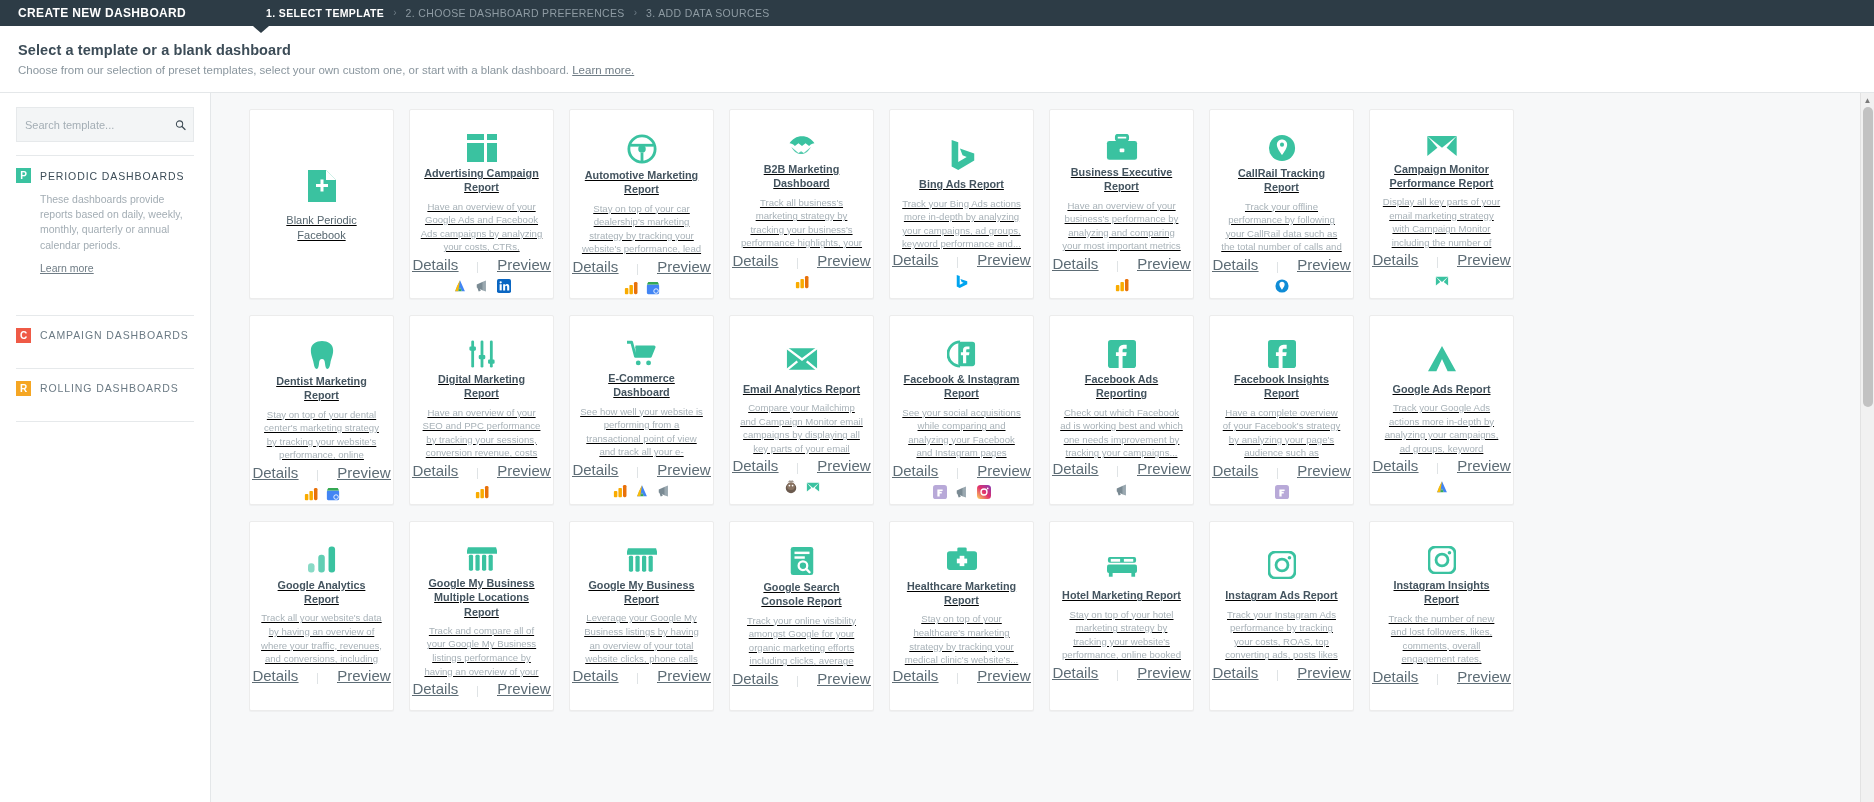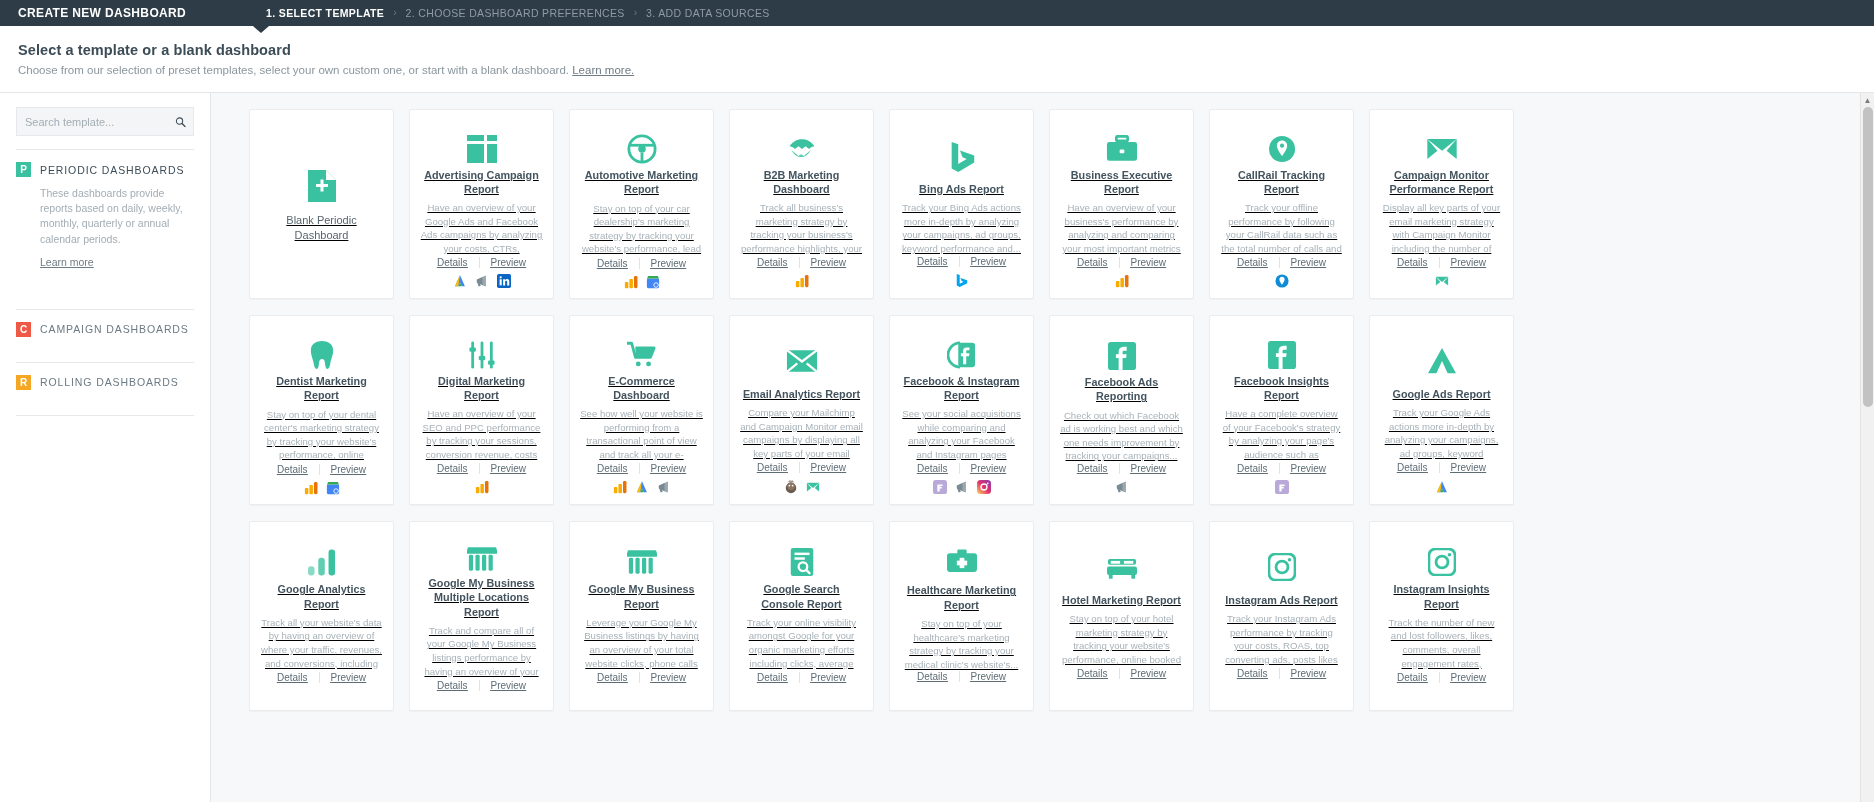--- a/index.html
+++ b/index.html
@@ -87,21 +87,21 @@
   
   .sidebar {
     width: 210px;
     min-width: 210px;
     background: #ffffff;
     padding: 14px 16px 0 16px;
     position: relative;
   }
   .search-box {
     position: relative;
-    height: 29px;
+    height: 35px;
     background: #f3f5f6;
     border: 1px solid #e6e9eb;
     display: flex;
     align-items: center;
     padding: 0 24px 0 8px;
   }
   .search-box input {
     border: none;
     outline: none;
     background: transparent;
@@ -223,22 +223,22 @@
     color: #a8b2b8;
     flex: 0 0 auto;
     overflow: hidden;
     max-height: 56px;
     padding: 0 1px;
   }
   .card-links {
     margin-top: auto;
     display: flex;
     align-items: flex-end;
-    gap: 4px;
-    font-size: 10px;
+    gap: 12px;
+    font-size: 15px;
     padding-bottom: 6px;
   }
   .card-links a {
     color: #5d6c75;
     text-decoration: underline;
     padding: 0 7px;
   }
   .links-div { width: 1px; height: 11px; background: #dfe3e5; }
   .card-badges {
     display: flex;
@@ -343,21 +343,21 @@
       <div class="grid" id="template-grid">
           <div class="card blank">
             <div class="card-icon">
               <svg width="32" height="36" viewBox="0 0 32 36">
                 <path d="M2 2h18l10 10v22H2z" fill="#3ac2a0"></path>
                 <path d="M20 2l10 10H20z" fill="#fff"></path>
                 <rect x="10" y="16" width="12" height="3" fill="#fff"></rect>
                 <rect x="14.5" y="11.5" width="3" height="12" fill="#fff"></rect>
               </svg>
             </div>
-            <div class="card-title">Blank Periodic Dashboard</div>
+            <div class="card-title">Blank Periodic Facebook</div>
           </div>
           <div class="card">
             <div class="card-icon">
               <svg width="30" height="28" viewBox="0 0 30 28">
                 <rect x="0" y="0" width="17" height="6" fill="#3ac2a0"></rect>
                 <rect x="20" y="0" width="10" height="6" fill="#3ac2a0"></rect>
                 <rect x="0" y="9" width="17" height="19" fill="#3ac2a0"></rect>
                 <rect x="20" y="9" width="10" height="19" fill="#3ac2a0"></rect>
               </svg>
             </div>

